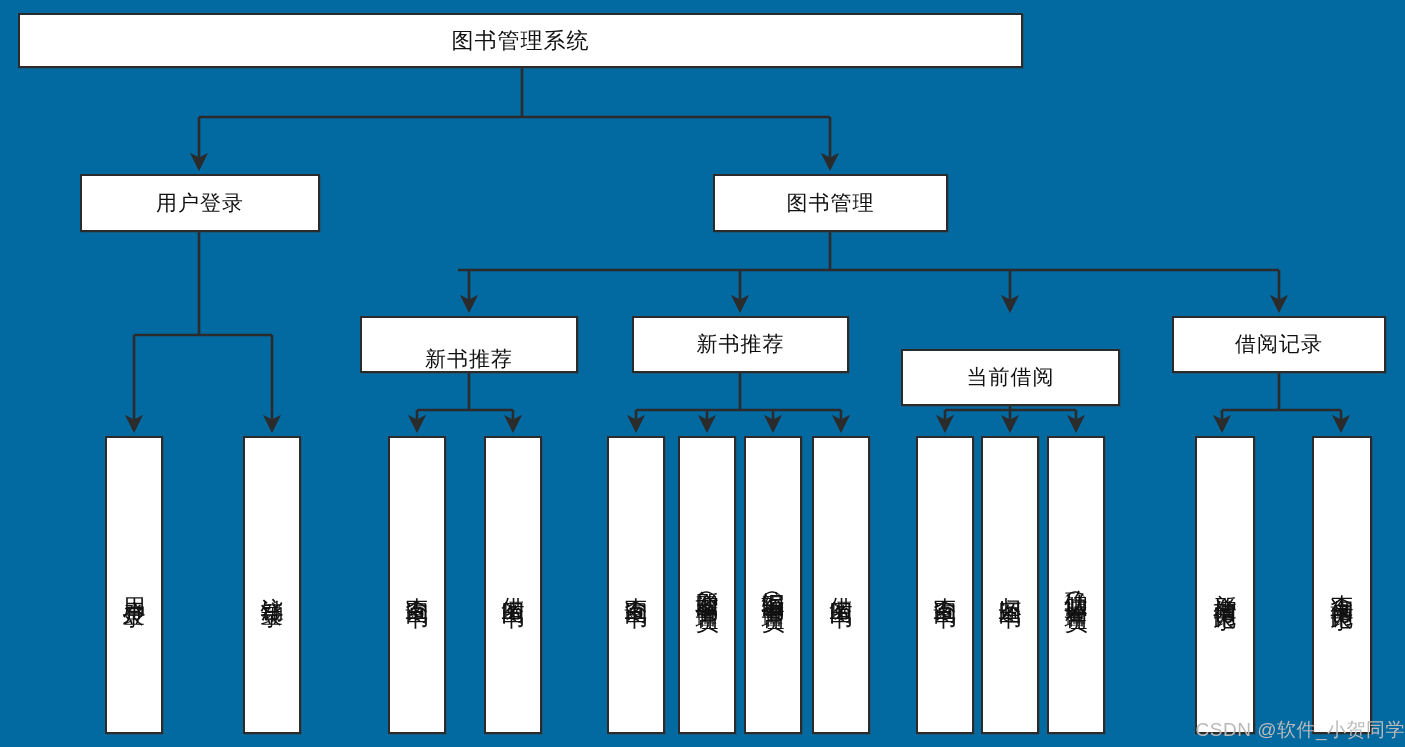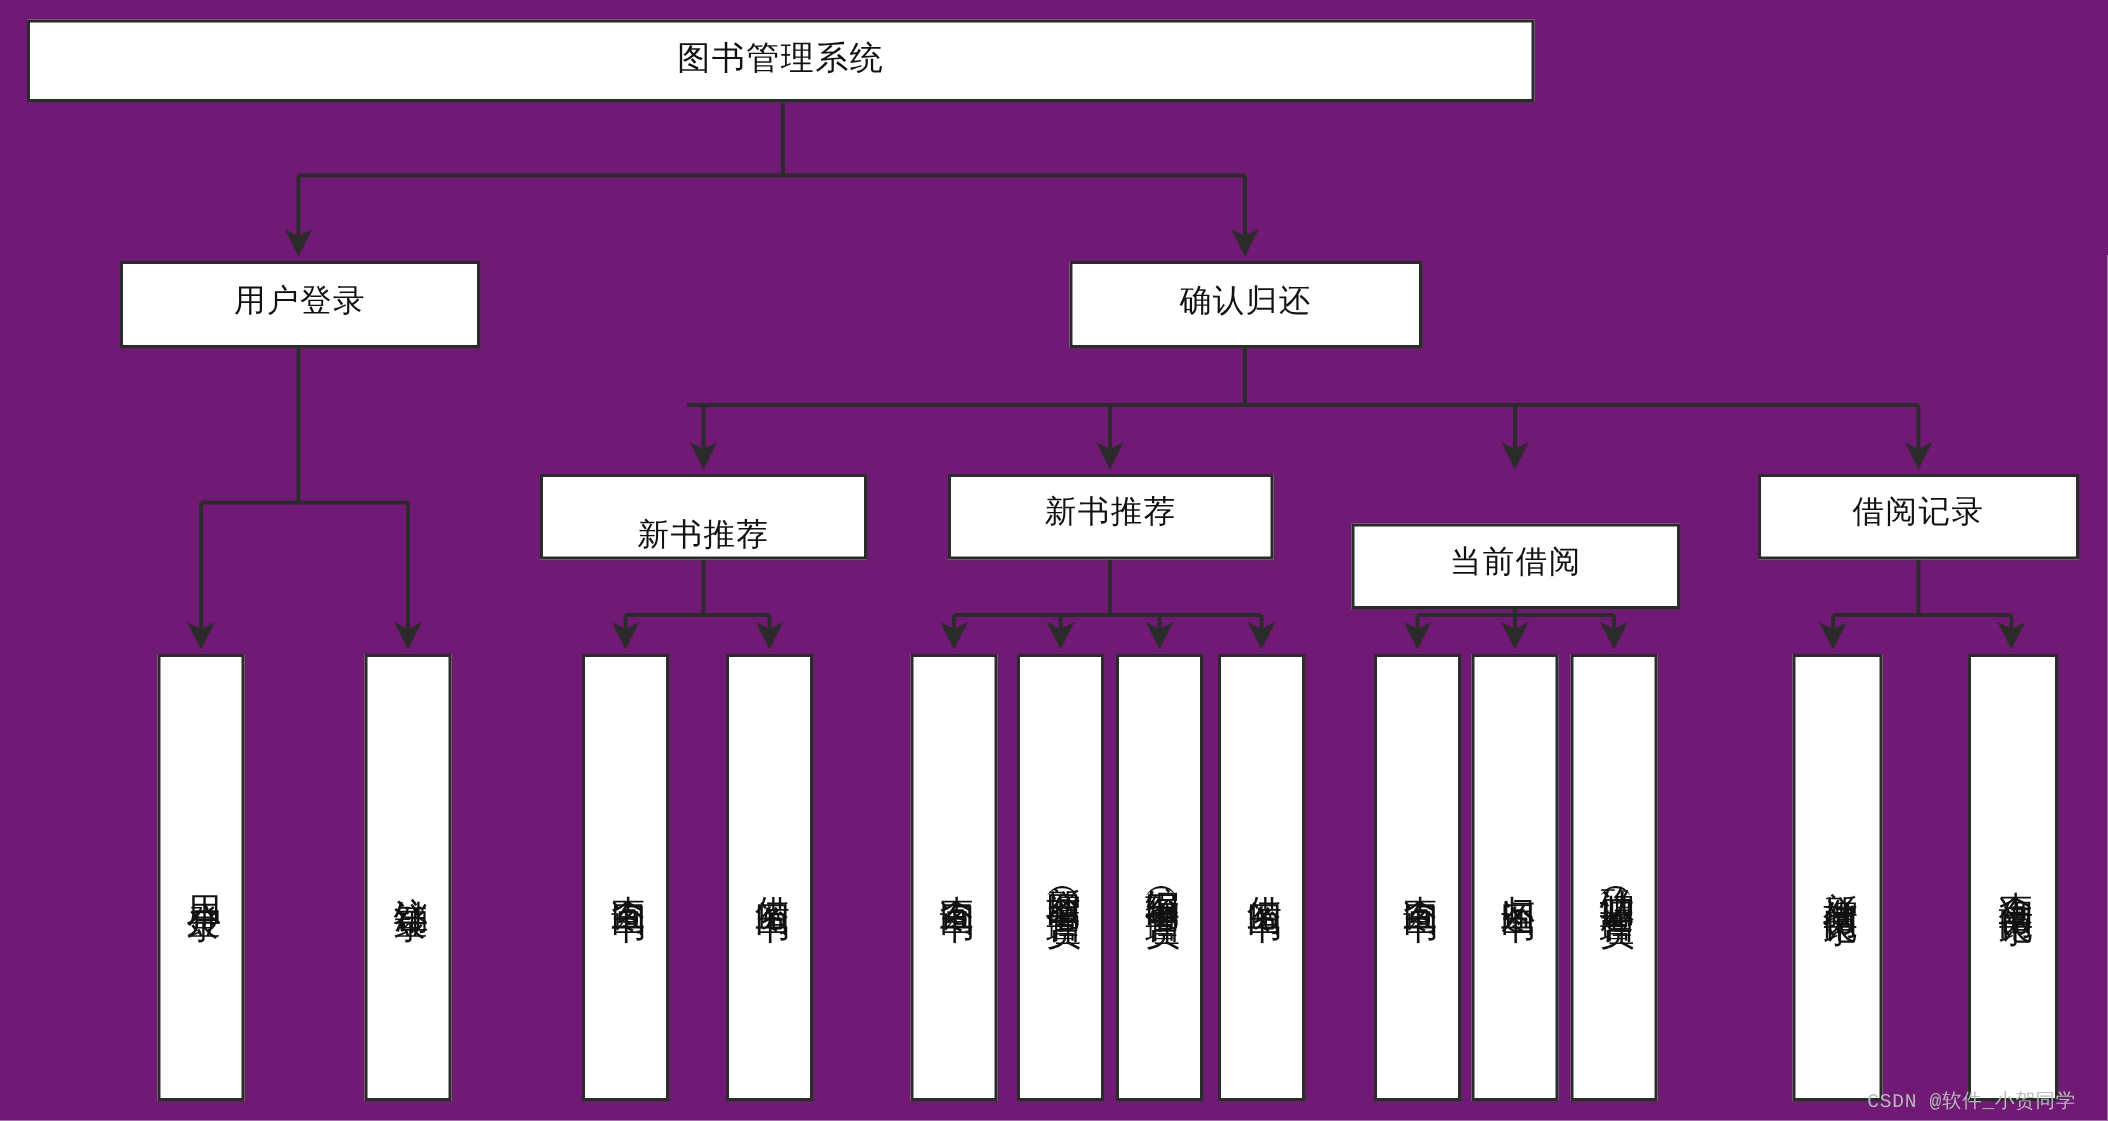--- a/index.html
+++ b/index.html
@@ -1,20 +1,20 @@
 <!DOCTYPE html>
 <html><head>
 <meta charset="utf-8">
 <style>
   html,body{margin:0;padding:0;background:#ffffff;}
   body{
     font-family:"Liberation Sans","DejaVu Sans",sans-serif;
     width:1405px;height:747px;overflow:hidden;position:relative;
   }
-  #diagram-root{position:relative;width:1405px;height:747px;background:#701a75;font-family:Liberation Mono, monospace;}
+  #diagram-root{position:relative;width:1405px;height:747px;background:#0369a1;}
   svg#tree-svg{position:absolute;left:0;top:0;width:1405px;height:747px;display:block;}
   .node-box{
     position:absolute;
     background:#ffffff;
     border:2px solid #2b2b2b;
     box-sizing:border-box;
     box-shadow:1px 1px 0 rgba(60,60,60,.35);
     display:flex;align-items:center;justify-content:center;
     overflow:hidden;
   }
@@ -32,22 +32,22 @@
     writing-mode:vertical-rl;
     text-orientation:upright;
     font-size:23px;
     letter-spacing:3px;
     line-height:1.0;
     white-space:normal;
     max-height:286px;
   }
   #watermark{
     position:absolute;
-    right:21px;bottom:4px;
-    font-size:13px;
+    right:0;bottom:4px;
+    font-size:19px;
     color:#b9b9b9;
     letter-spacing:.5px;
     white-space:nowrap;
     user-select:none;
     pointer-events:none;
   }
 </style>
 </head>
 <body>
 
@@ -104,21 +104,21 @@
   </svg>
 
   <div class="node-box root" style="left:18px;top:13px;width:1005px;height:55px;">
     <span class="node-label">图书管理系统</span>
   </div>
 
   <div class="node-box" style="left:80px;top:174px;width:240px;height:58px;">
     <span class="node-label">用户登录</span>
   </div>
   <div class="node-box" style="left:713px;top:174px;width:235px;height:58px;">
-    <span class="node-label">确认归还</span>
+    <span class="node-label">图书管理</span>
   </div>
 
   <div class="node-box" style="left:360px;top:316px;width:218px;height:57px;align-items:flex-end;">
     <span class="node-label">新书推荐</span>
   </div>
   <div class="node-box" style="left:632px;top:316px;width:217px;height:57px;">
     <span class="node-label">新书推荐</span>
   </div>
   <div class="node-box" style="left:901px;top:316px;width:219px;height:57px;margin-top:33px;">
     <span class="node-label">当前借阅</span>

